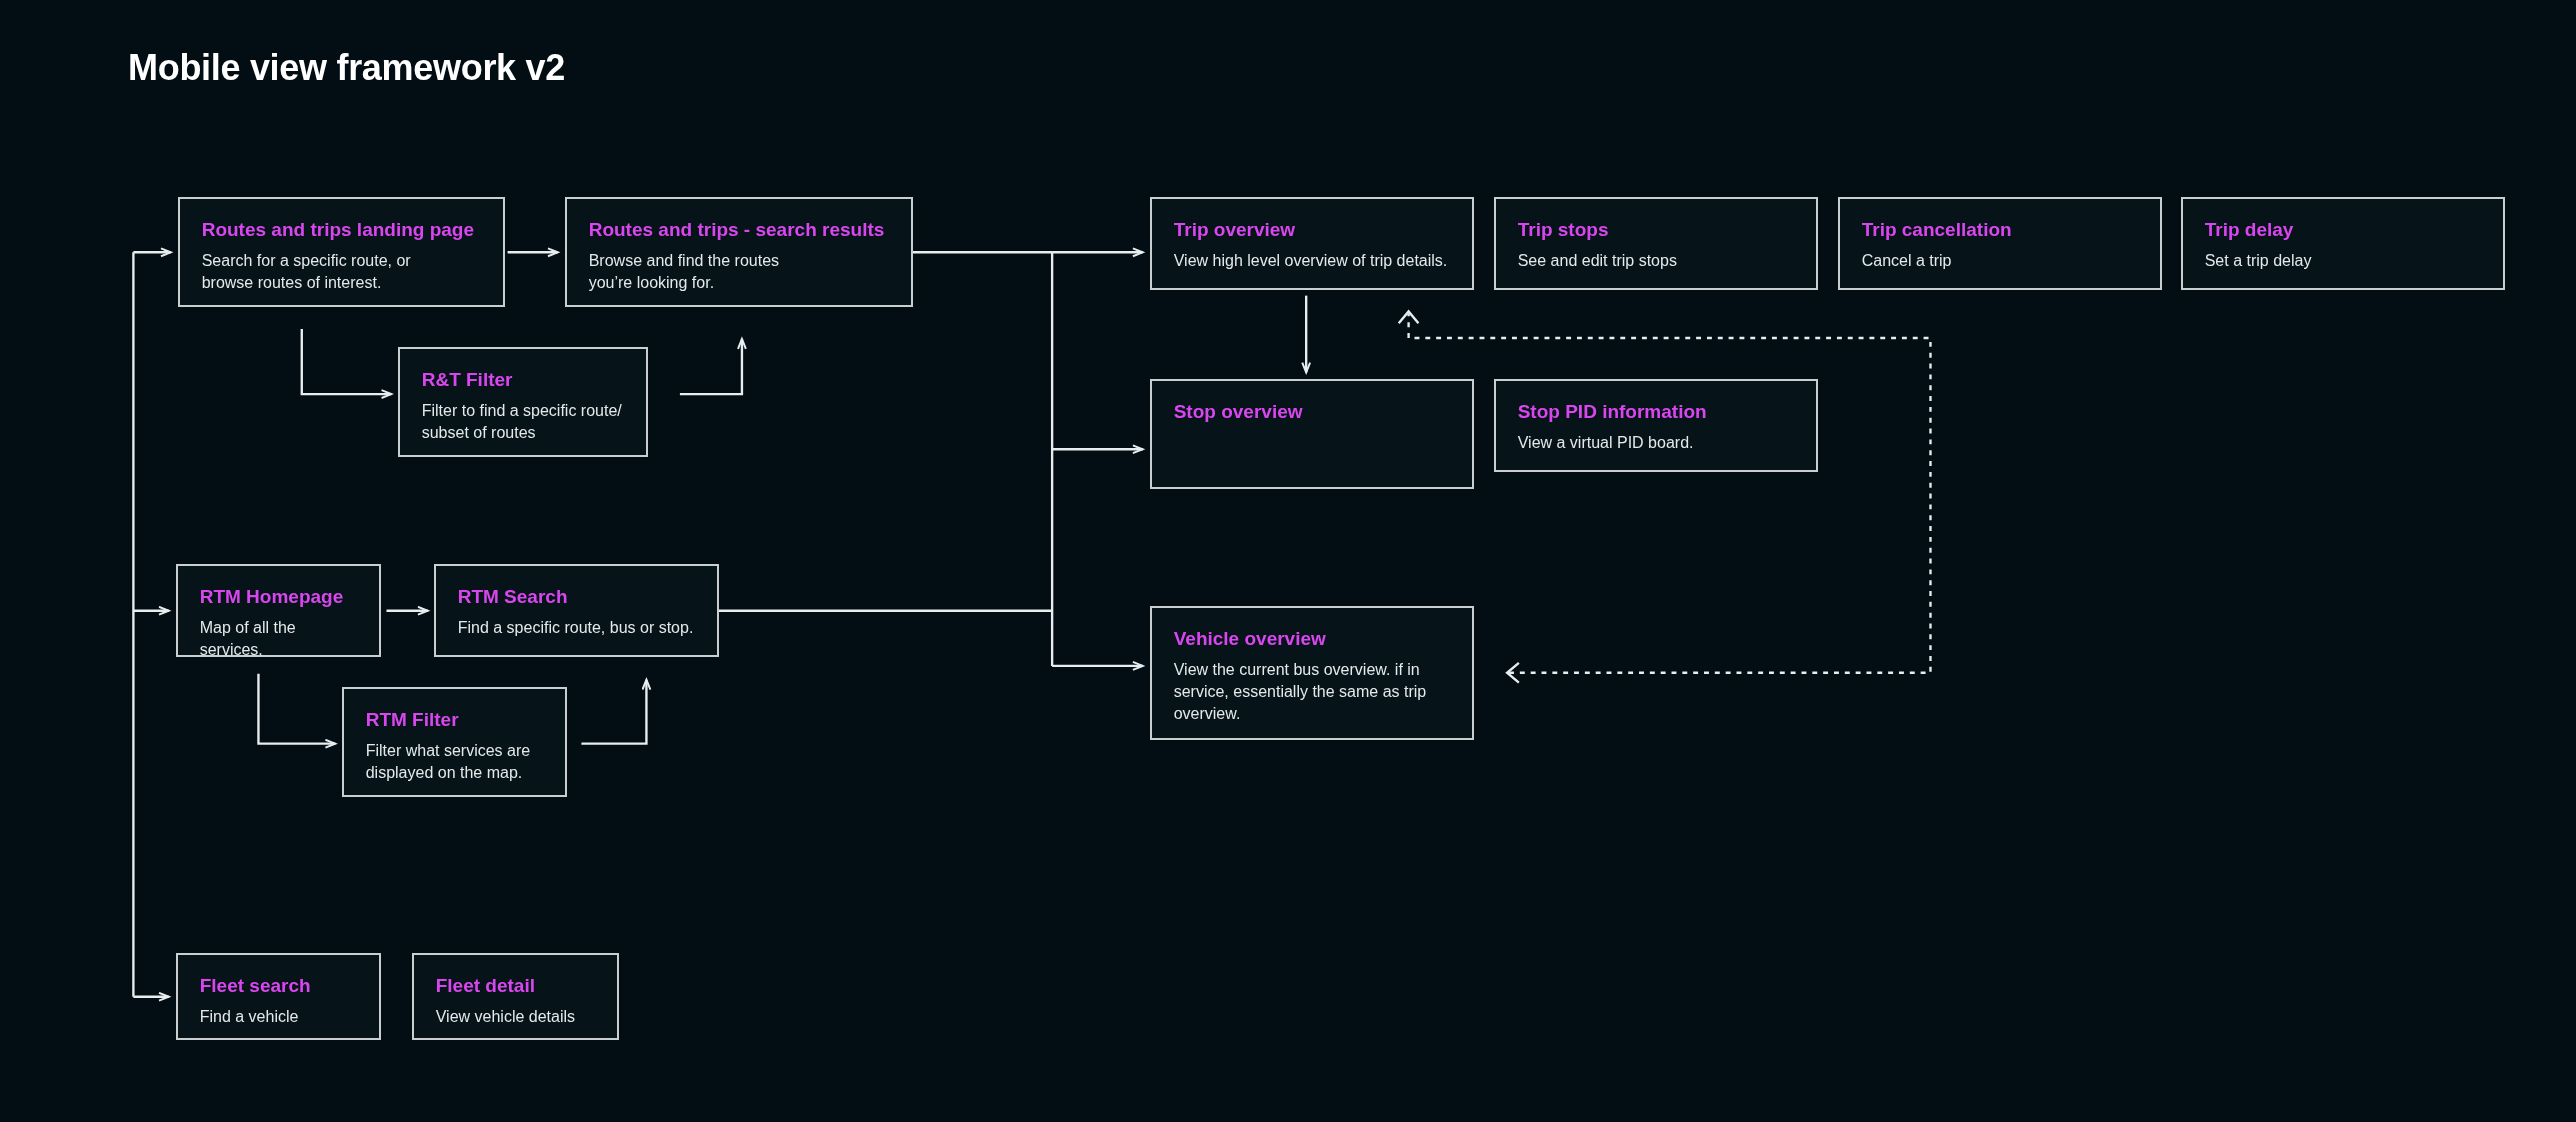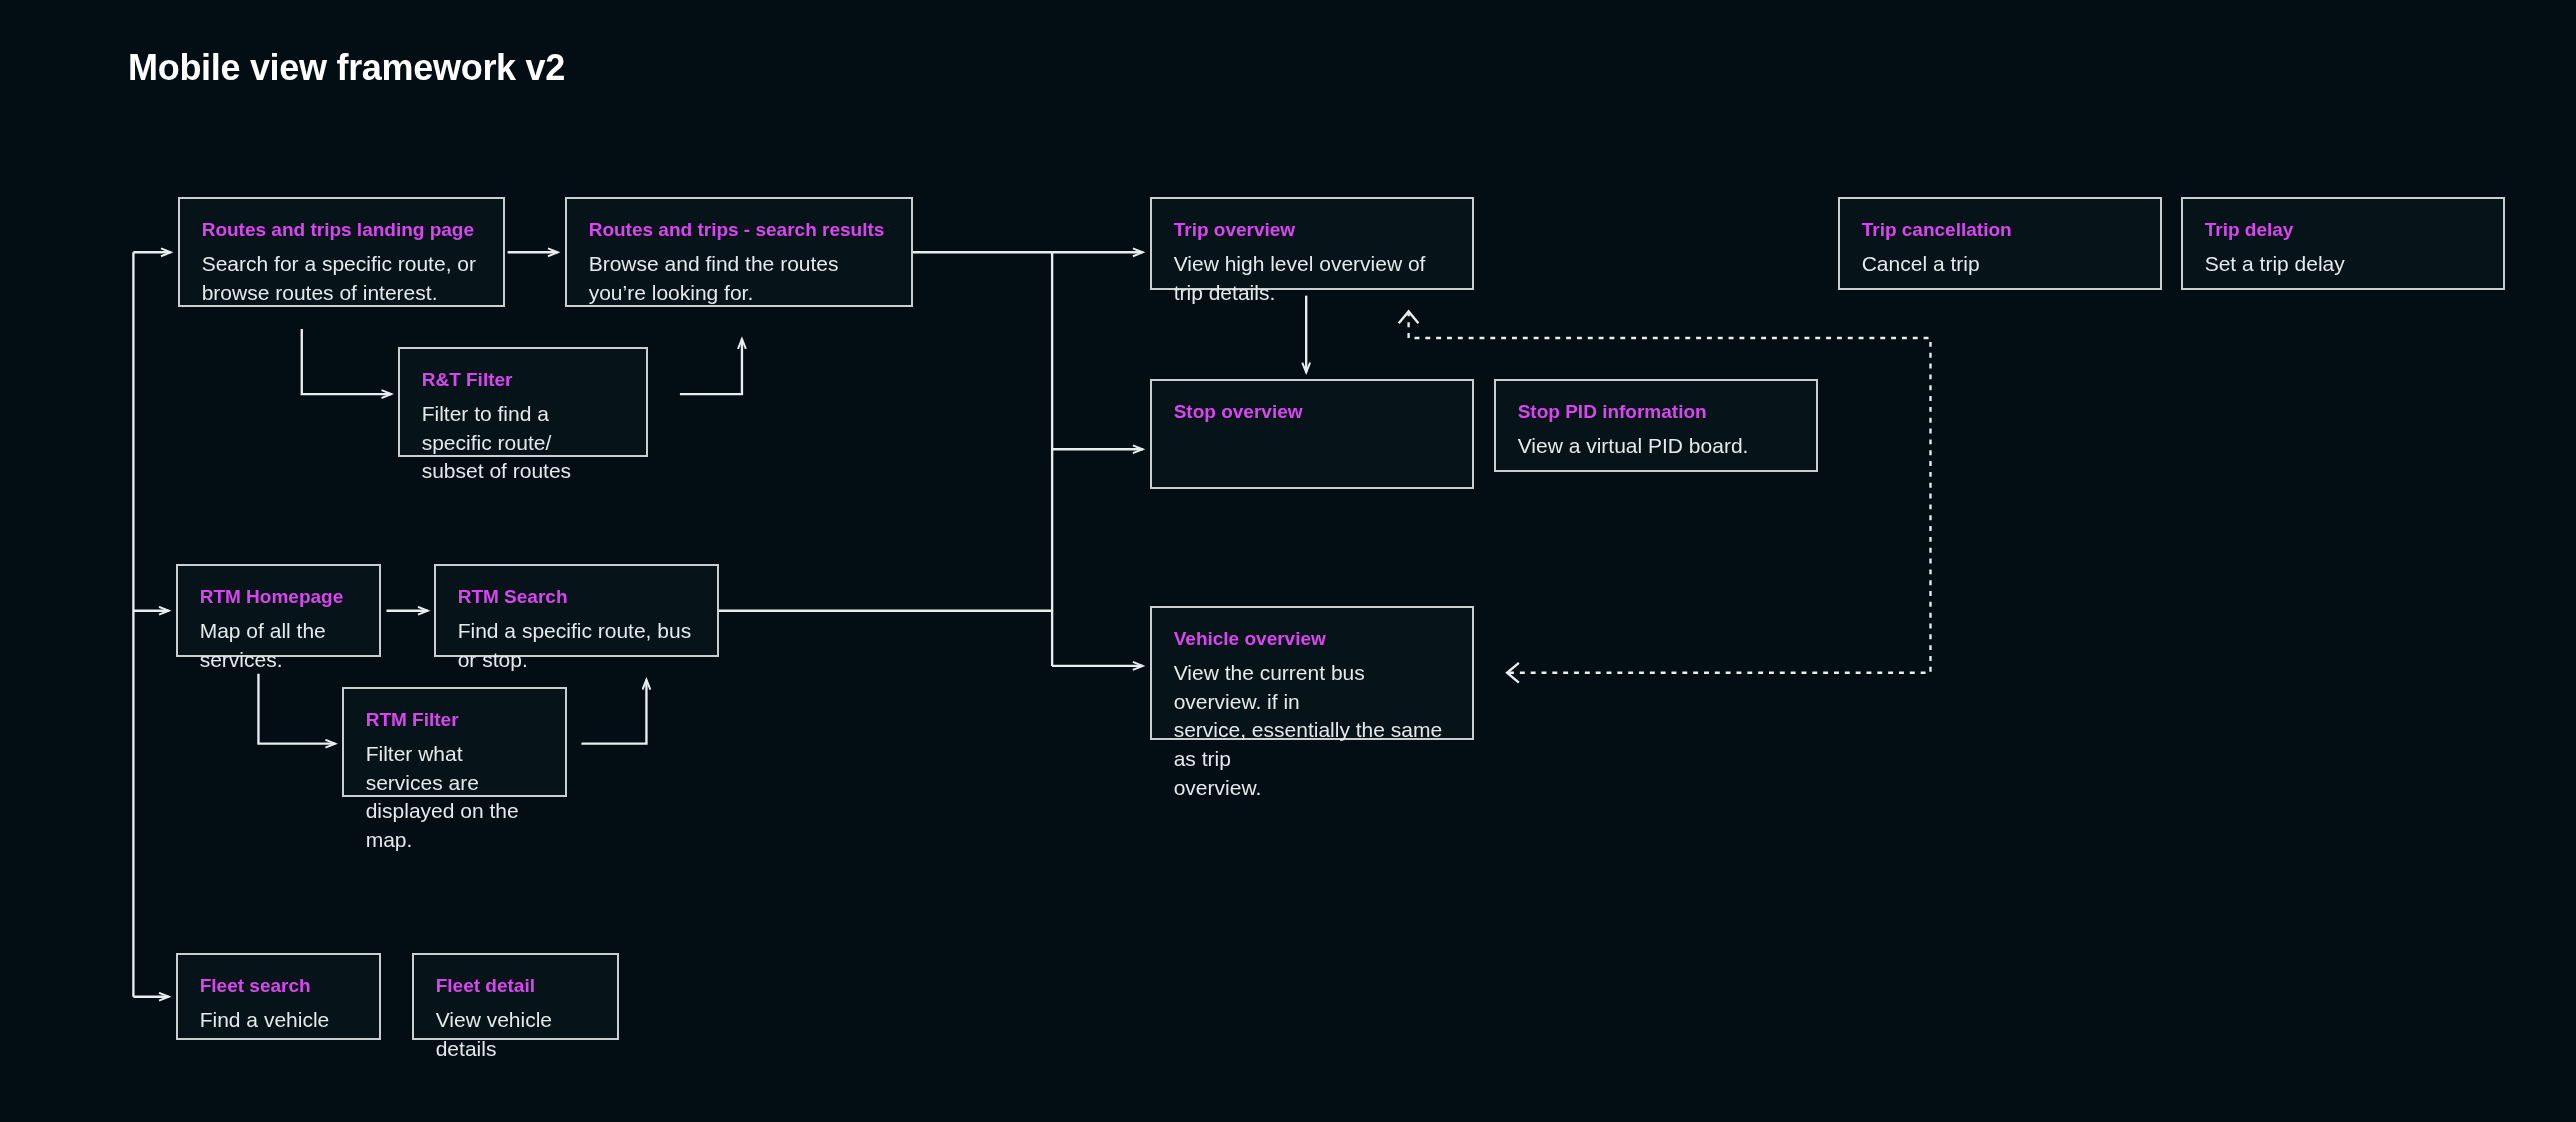--- a/index.html
+++ b/index.html
@@ -34,21 +34,21 @@
   }
   .node-title {
     font-size: 19px;
     font-weight: bold;
     color: #d946ef;
     line-height: 1.2;
     margin-bottom: 8.9px;
     white-space: nowrap;
   }
   .node-desc {
-    font-size: 21px;
+    font-size: 16px;
     color: #e4e9eb;
     line-height: 1.36;
     font-weight: 400;
     white-space: pre-line;
   }
   svg#wires {
     position: absolute;
     left: 0;
     top: 0;
     width: 2576px;
@@ -156,20 +156,24 @@
   <div class="node" style="left:382px; top:953px; width:207px; height:87px;">
     <div class="node-title">Fleet detail</div>
     <div class="node-desc">View vehicle details</div>
   </div>
 
   <div class="node" style="left:1120px; top:197px; width:324px; height:93px;">
     <div class="node-title">Trip overview</div>
     <div class="node-desc">View high level overview of trip details.</div>
   </div>
 
+  <div class="node" style="left:1464px; top:197px; width:324px; height:93px;">
+    <div class="node-title">Trip stops</div>
+    <div class="node-desc">See and edit trip stops</div>
+  </div>
 
   <div class="node" style="left:1808px; top:197px; width:324px; height:93px;">
     <div class="node-title">Trip cancellation</div>
     <div class="node-desc">Cancel a trip</div>
   </div>
 
   <div class="node" style="left:2151px; top:197px; width:324px; height:93px;">
     <div class="node-title">Trip delay</div>
     <div class="node-desc">Set a trip delay</div>
   </div>

